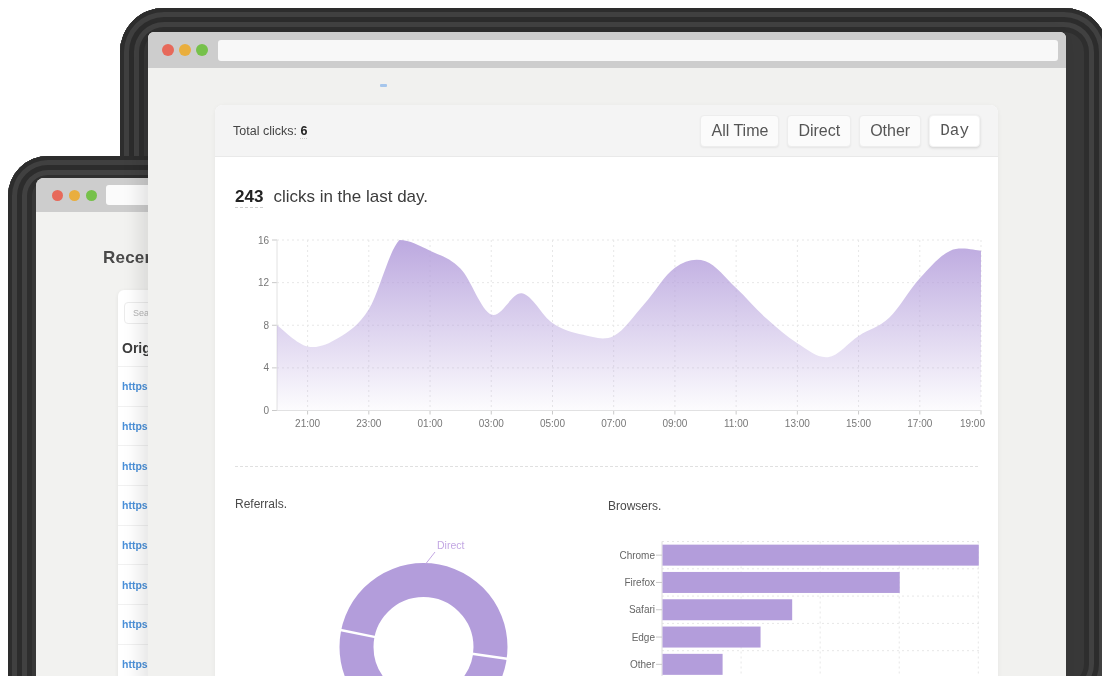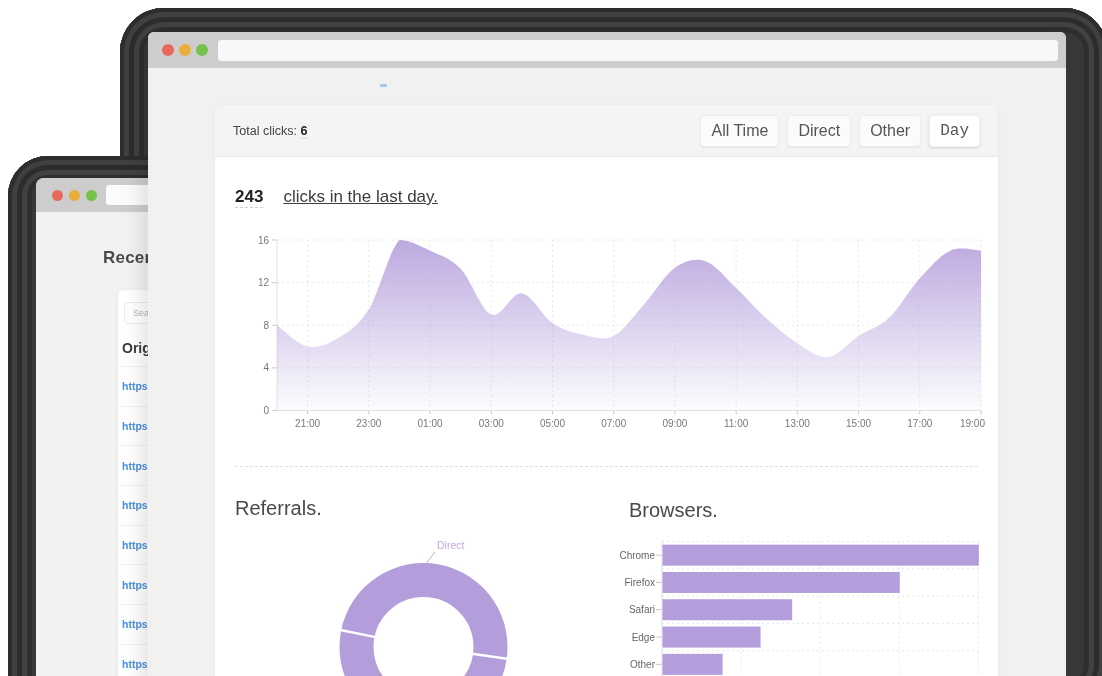--- a/index.html
+++ b/index.html
@@ -86,26 +86,26 @@
   .tc-value{font-weight:bold;color:#222;border-bottom:1px dotted #c9c9c9;}
   .filters{display:flex;gap:8px;}
   .fbtn{
     font-family:"Liberation Sans",sans-serif;font-size:16px;color:#555;
     background:#fbfbfb;border:1px solid #ededed;border-radius:4px;
     padding:6px 10px;cursor:pointer;box-shadow:0 1px 2px rgba(0,0,0,.06);
   }
   .fbtn.active{background:#ffffff;box-shadow:0 1px 3px rgba(0,0,0,.14);border-color:#f3f3f3;font-family:Liberation Mono, monospace;}
   .headline{position:absolute;left:20px;top:82px;font-size:17px;color:#3c3c3c;}
   .headline b{border-bottom:1px dashed #cfcfcf;padding-bottom:1px;color:#222;margin-top:32px;}
-  .headline span{margin-left:20px;text-decoration:underline;}
+  .headline span{margin-left:10px;}
   .chart-area-svg{position:absolute;left:30px;top:128px;}
   .hdivider{position:absolute;left:20px;top:361px;width:743px;border-top:1px dashed #e0e0e0;}
-  .sec-title{position:absolute;font-size:20px;color:#4a4a4a;}
+  .sec-title{position:absolute;font-size:12px;color:#4a4a4a;}
   .sec-title.referrals{left:20px;top:392px;}
-  .sec-title.browsers{left:393px;top:394px;margin-left:21px;}
+  .sec-title.browsers{left:393px;top:394px;}
   .donut-svg{position:absolute;left:105px;top:428px;}
   .bar-svg{position:absolute;left:390px;top:433px;}
 
   svg text{font-family:"Liberation Sans",sans-serif;}
 </style>
 </head>
 <body>
 
 <div class="frame front-frame"></div>
 <div class="frame back-frame"></div>

